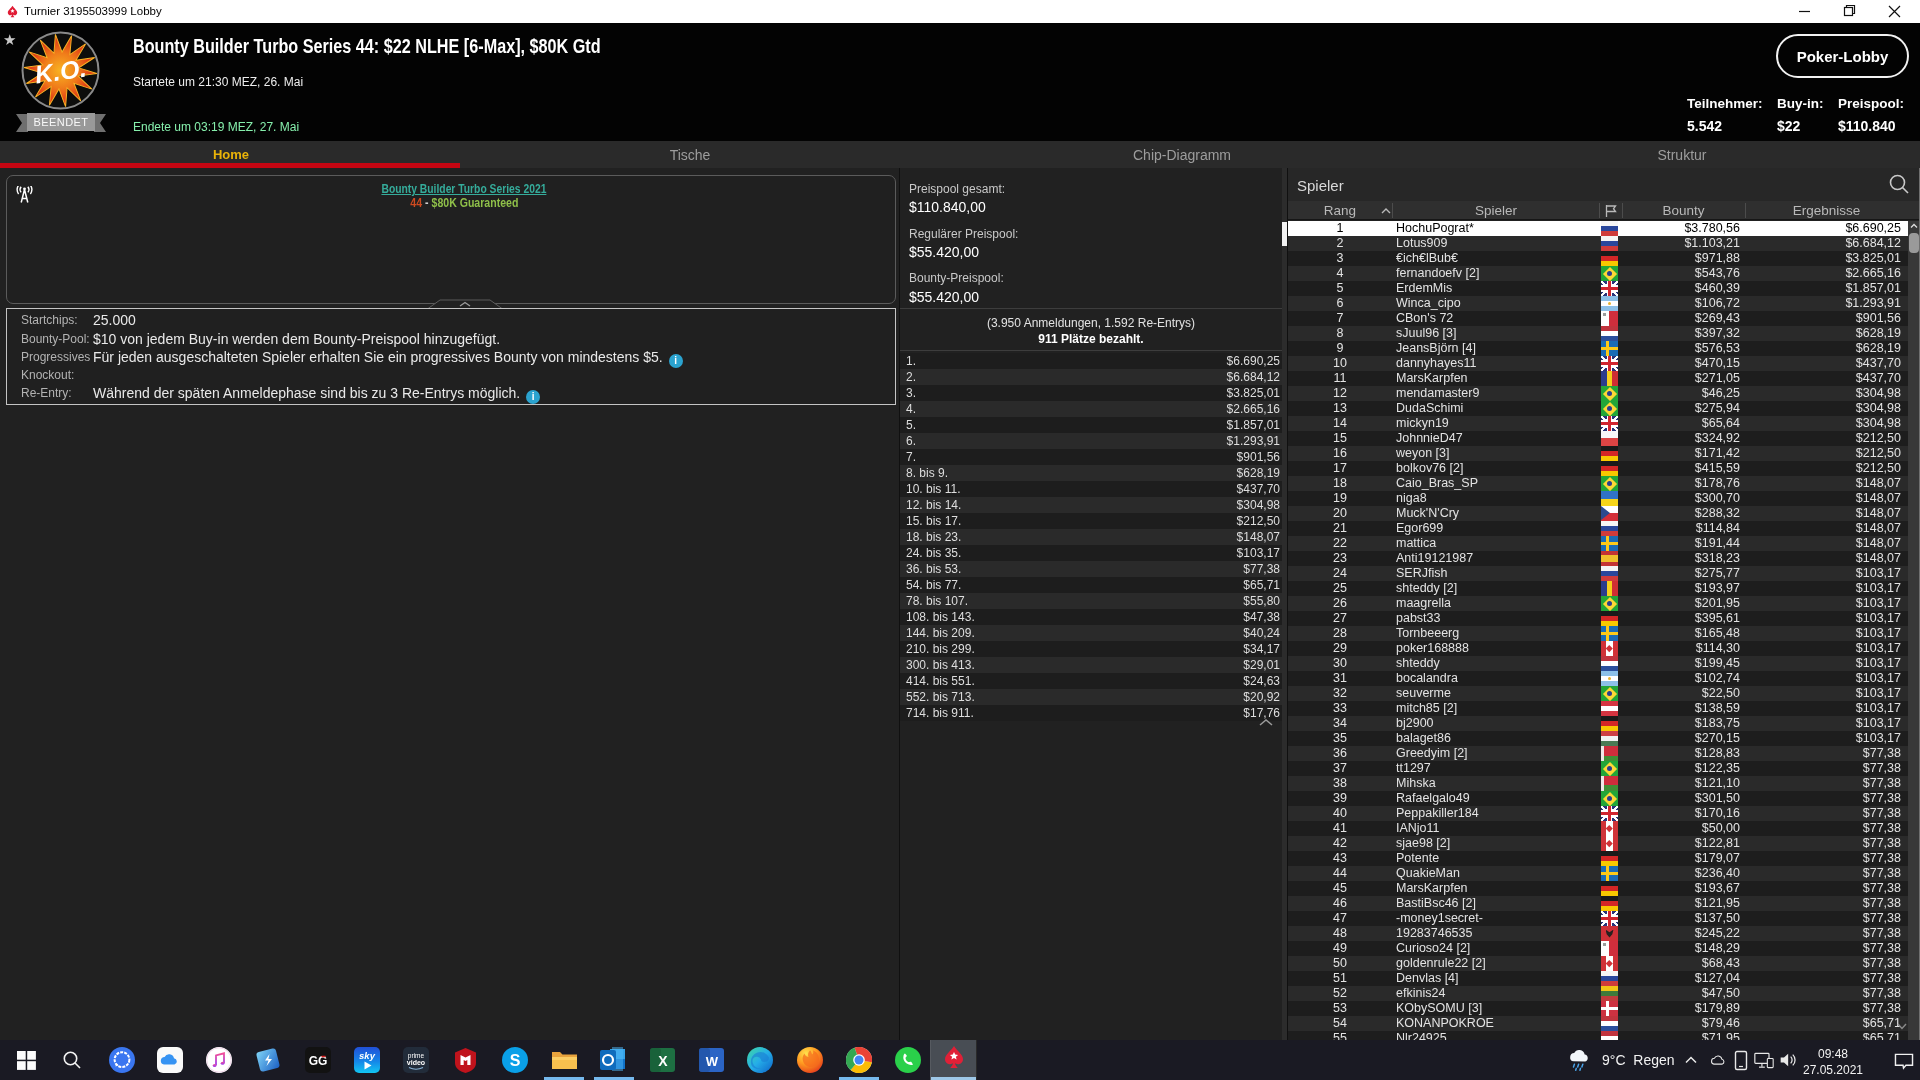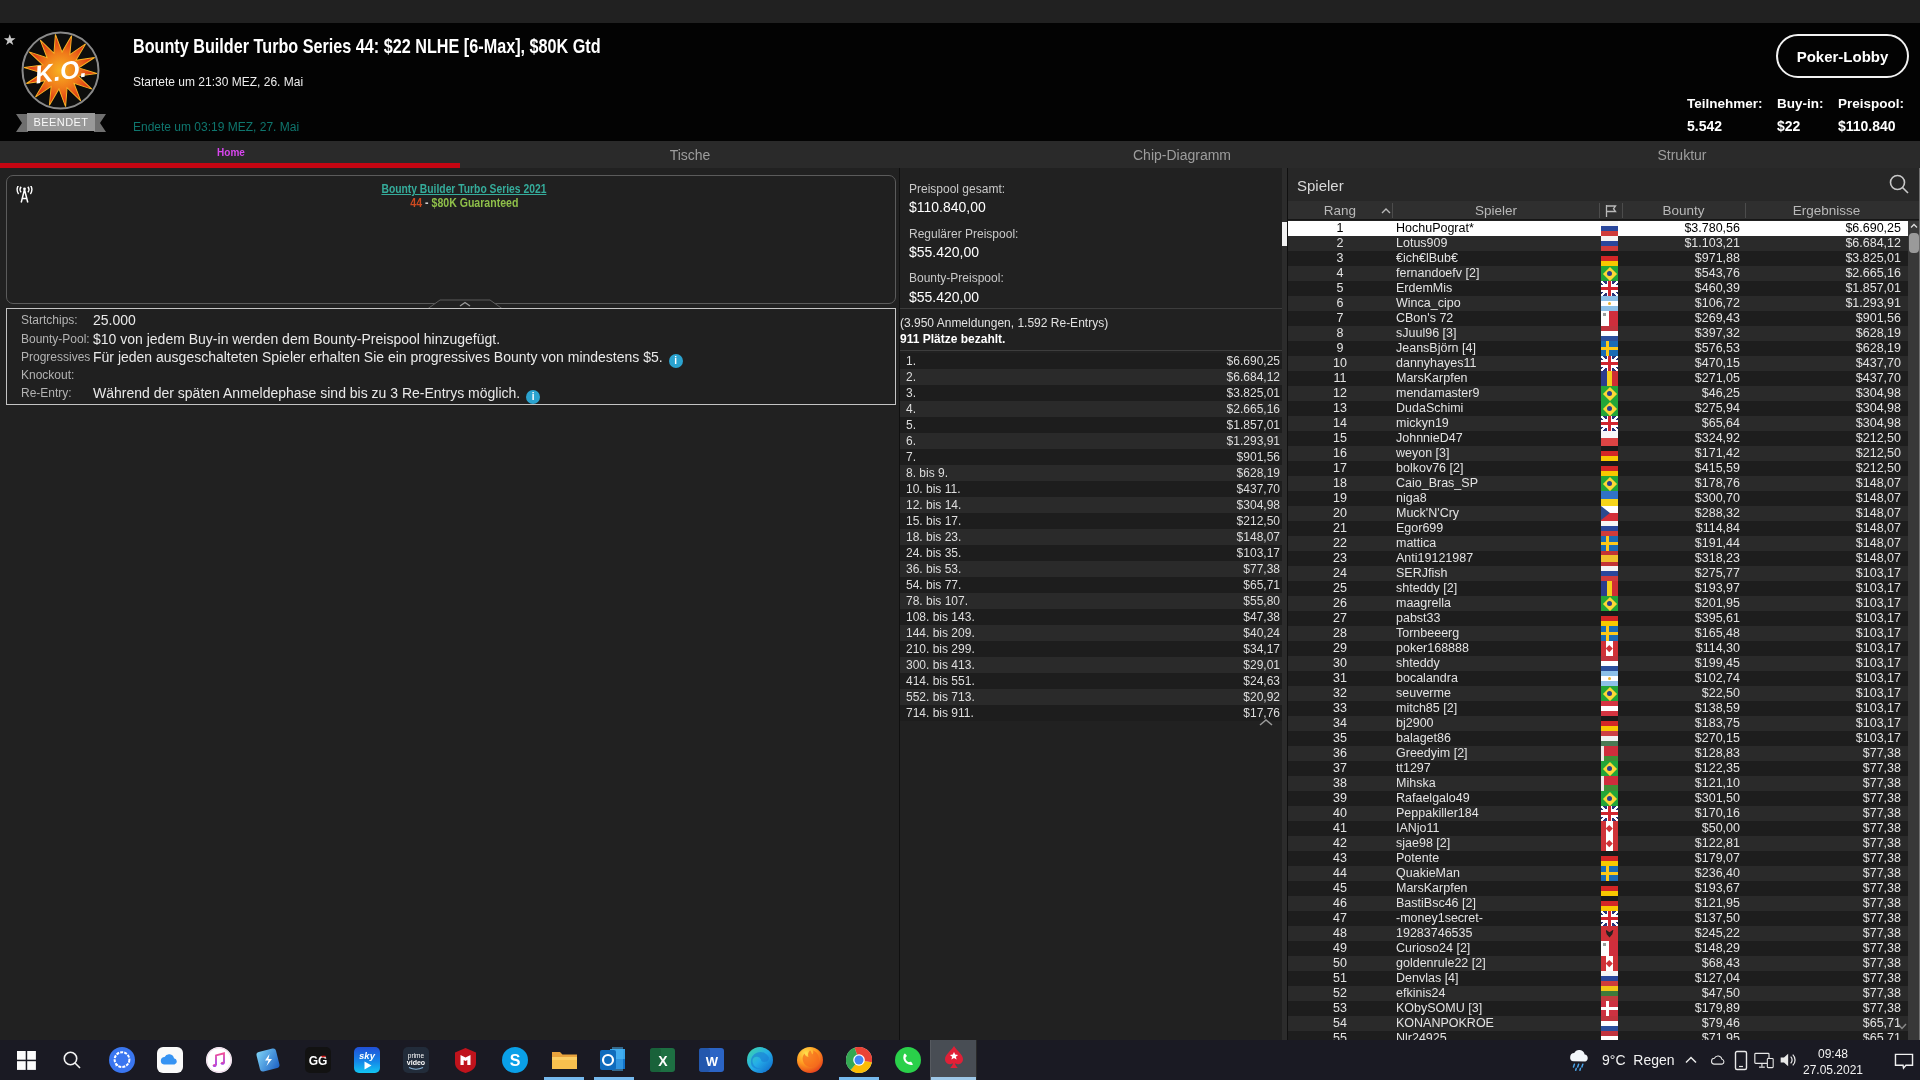--- a/index.html
+++ b/index.html
@@ -8,48 +8,48 @@
 
 #titlebar{position:absolute;left:0;top:0;width:1920px;height:23px;background:#fff}
 #titlebar .t{position:absolute;left:24px;top:5px;font-size:11.5px;color:#000}
 
 #header{position:absolute;left:0;top:23px;width:1920px;height:118px;background:#030303}
 #star{position:absolute;left:3px;top:8px;color:#c9c9c9;font-size:15px}
 #kolt{position:absolute;left:21px;top:8px;width:79px;height:79px}
 #beendet{position:absolute;left:16px;top:90px;width:90px;height:20px}
 #htitle{position:absolute;left:133px;top:11px;font-size:20.5px;font-weight:bold;color:#fff;transform:scaleX(0.79);transform-origin:0 0}
 #hsub1{position:absolute;left:133px;top:52px;font-size:12px;color:#ededed}
-#hsub2{position:absolute;left:133px;top:97px;font-size:12px;color:#0f766e}
+#hsub2{position:absolute;left:133px;top:97px;font-size:12px;color:#86efac}
 #plobby{position:absolute;left:1776px;top:11px;width:133px;height:44px;border:2px solid #f2f2f2;border-radius:22px;color:#fff;font-size:15px;font-weight:bold;text-align:center;line-height:41px}
 .hlab{position:absolute;top:73px;font-size:13.5px;font-weight:bold;color:#fff}
 .hval{position:absolute;top:95px;font-size:14px;font-weight:bold;color:#fff}
 
 #tabbar{position:absolute;left:0;top:141px;width:1920px;height:27px;background:#2a2a2a}
 .tab{position:absolute;top:6px;font-size:14px;color:#9d9d9d;width:200px;text-align:center}
-.tab.on{color:#d946ef;font-weight:bold;font-size:10px}
+.tab.on{color:#eab308;font-weight:bold;font-size:13px}
 #redbar{position:absolute;left:0;top:163px;width:460px;height:5px;background:#c40612}
 
 #content{position:absolute;left:0;top:168px;width:1885px;height:872px;background:#212121}
 
 #box1{position:absolute;left:6px;top:7px;width:890px;height:129px;border:1px solid #5b5b5b;border-radius:7px;background:#202020}
 #box1 .ctr{position:absolute;left:36px;right:10px;top:6px;text-align:center;font-size:12px;font-weight:bold;line-height:14px}
 #notch{position:absolute;left:418px;top:121px;width:80px;height:13px}
 #box2{position:absolute;left:6px;top:140px;width:890px;height:97px;border:1px solid #c4c4c4;background:#202020}
 .lbl{position:absolute;left:14px;font-size:12px;color:#b3b3b3}
 .val{position:absolute;left:86px;font-size:14px;color:#e9e9e9}
 .info{display:inline-block;width:14px;height:14px;border-radius:50%;background:#2ba3cf;color:#fff;font-size:10px;font-weight:bold;text-align:center;line-height:14px;vertical-align:-2px;margin-left:6px;font-style:normal}
 
 #vd1{position:absolute;left:899px;top:0;width:1px;height:872px;background:#101010}
 #vd2{position:absolute;left:1287px;top:0;width:1px;height:872px;background:#101010}
 
 #mid{position:absolute;left:900px;top:0;width:382px;height:872px}
 .mlab{position:absolute;left:9px;font-size:12px;color:#c9c9c9}
 .mval{position:absolute;left:9px;font-size:14px;color:#fff}
 .msep{position:absolute;left:0;width:382px;height:1px;background:#3d3d3d}
-.mctr{position:absolute;left:0;width:382px;font-size:12px;color:#e2e2e2}
+.mctr{position:absolute;left:0;width:382px;text-align:center;font-size:12px;color:#e2e2e2}
 #pays{position:absolute;left:0;top:185px;width:382px}
 .prow{height:16px;line-height:16px;font-size:12px;color:#dedede;position:relative}
 .prow span{position:absolute;left:6px}
 .prow b{position:absolute;right:2px;font-weight:normal}
 .pa{background:#1d1d1d}
 .pb{background:#2a2a2a}
 #pchev{position:absolute;left:1251px;top:548px;width:30px;height:12px;color:#9a9a9a}
 
 #msb{position:absolute;left:1282px;top:0;width:5px;height:872px;background:#2c2c2c}
 #msbthumb{position:absolute;left:1282px;top:54px;width:5px;height:24px;background:#f2f2f2}
@@ -110,20 +110,33 @@
 .al{background:#cf3038}
 .al::after{content:"";position:absolute;left:4.5px;top:3.5px;width:8px;height:8px;background:#26211f;clip-path:polygon(0 0,50% 35%,100% 0,85% 60%,50% 100%,15% 60%)}
 .lt{background:linear-gradient(#f2c416 0 5px,#3e7a3a 5px 10px,#c03c3c 10px)}
 
 #taskbar{position:absolute;left:0;top:1040px;width:1920px;height:40px;background:#1a1a23}
 .tun{position:absolute;top:1077px;height:3px;background:#76b9ed}
 </style></head>
 <body>
 <div id="stage">
 
+<div id="titlebar">
+ <svg class="abs" style="left:6px;top:4px" width="13" height="15" viewBox="0 0 18 18">
+        <path d="M9 1C6.5 5 2.5 7.2 2.5 10.6c0 2 1.6 3.6 3.6 3.6 1 0 1.9-.4 2.2-.9-.2 1.5-.9 2.6-1.8 3.2v.5h5v-.5c-.9-.6-1.6-1.7-1.8-3.2.3.5 1.2.9 2.2.9 2 0 3.6-1.6 3.6-3.6C15.5 7.2 11.5 5 9 1z" fill="#e01b34"></path>
+        <path d="M9 5.2l.9 1.9 2.1.2-1.6 1.4.5 2-1.9-1.1-1.9 1.1.5-2-1.6-1.4 2.1-.2z" fill="#fff"></path>
+      </svg>
+ <div class="t">Turnier 3195503999 Lobby</div>
+ <svg class="abs" style="left:1781px;top:0" width="139" height="23" viewBox="0 0 139 23">
+   <line x1="18" y1="11.5" x2="29" y2="11.5" stroke="#111" stroke-width="1.2"></line>
+   <rect x="63.5" y="7.5" width="8" height="8" fill="none" stroke="#111" stroke-width="1.2"></rect>
+   <path d="M65.5 7.5 V5.5 H73.5 V13.5 H71.5" fill="none" stroke="#111" stroke-width="1.2"></path>
+   <path d="M108 6 l11 11 M119 6 l-11 11" stroke="#111" stroke-width="1.2"></path>
+ </svg>
+</div>
 
 <div id="header">
  <div id="star">★</div>
  <svg id="kolt" viewBox="0 0 79 79">
   <circle cx="39.5" cy="39.5" r="38" fill="#0d0d0c" stroke="#8a8a8a" stroke-width="2"></circle>
   <g transform="rotate(-8 39.5 39.5)">
    <radialGradient id="kog" cx="50%" cy="50%" r="60%">
      <stop offset="0%" stop-color="#f8b322"></stop>
             <stop offset="40%" stop-color="#f07c1a"></stop>
             <stop offset="72%" stop-color="#e03914"></stop>

